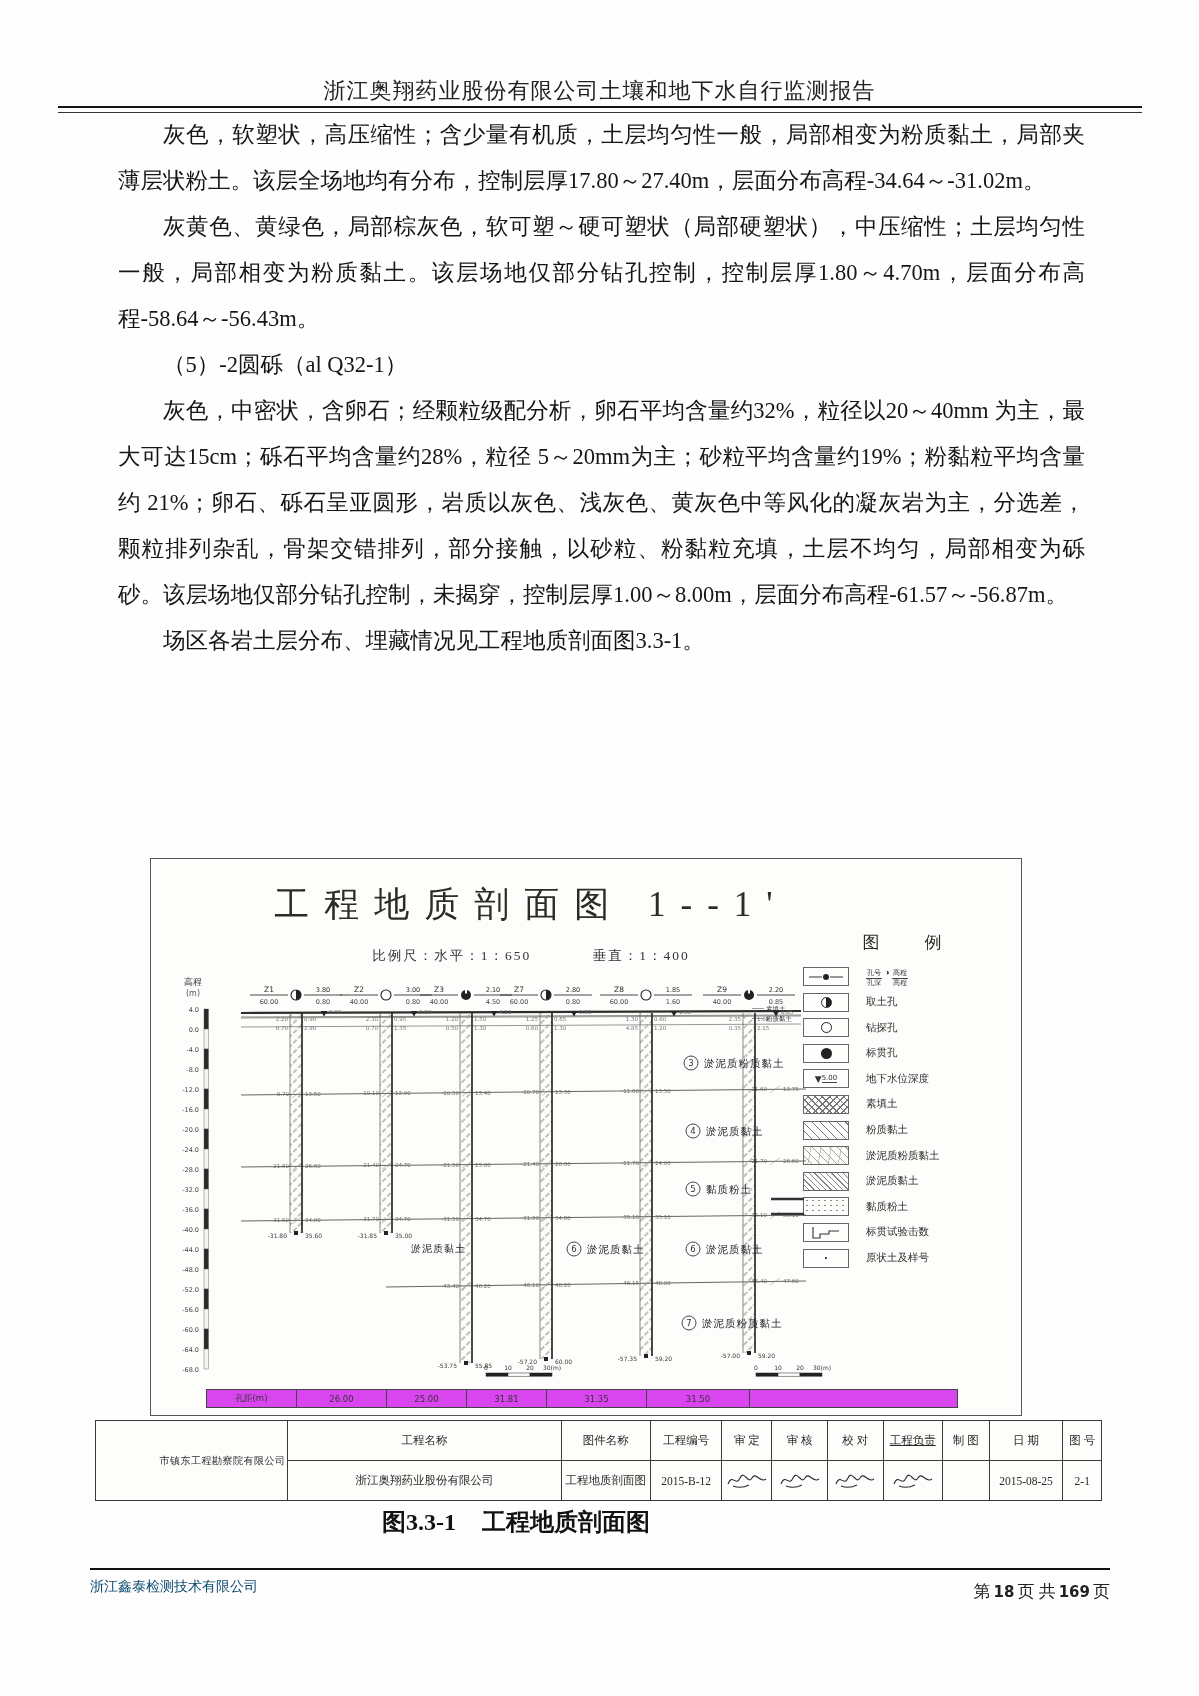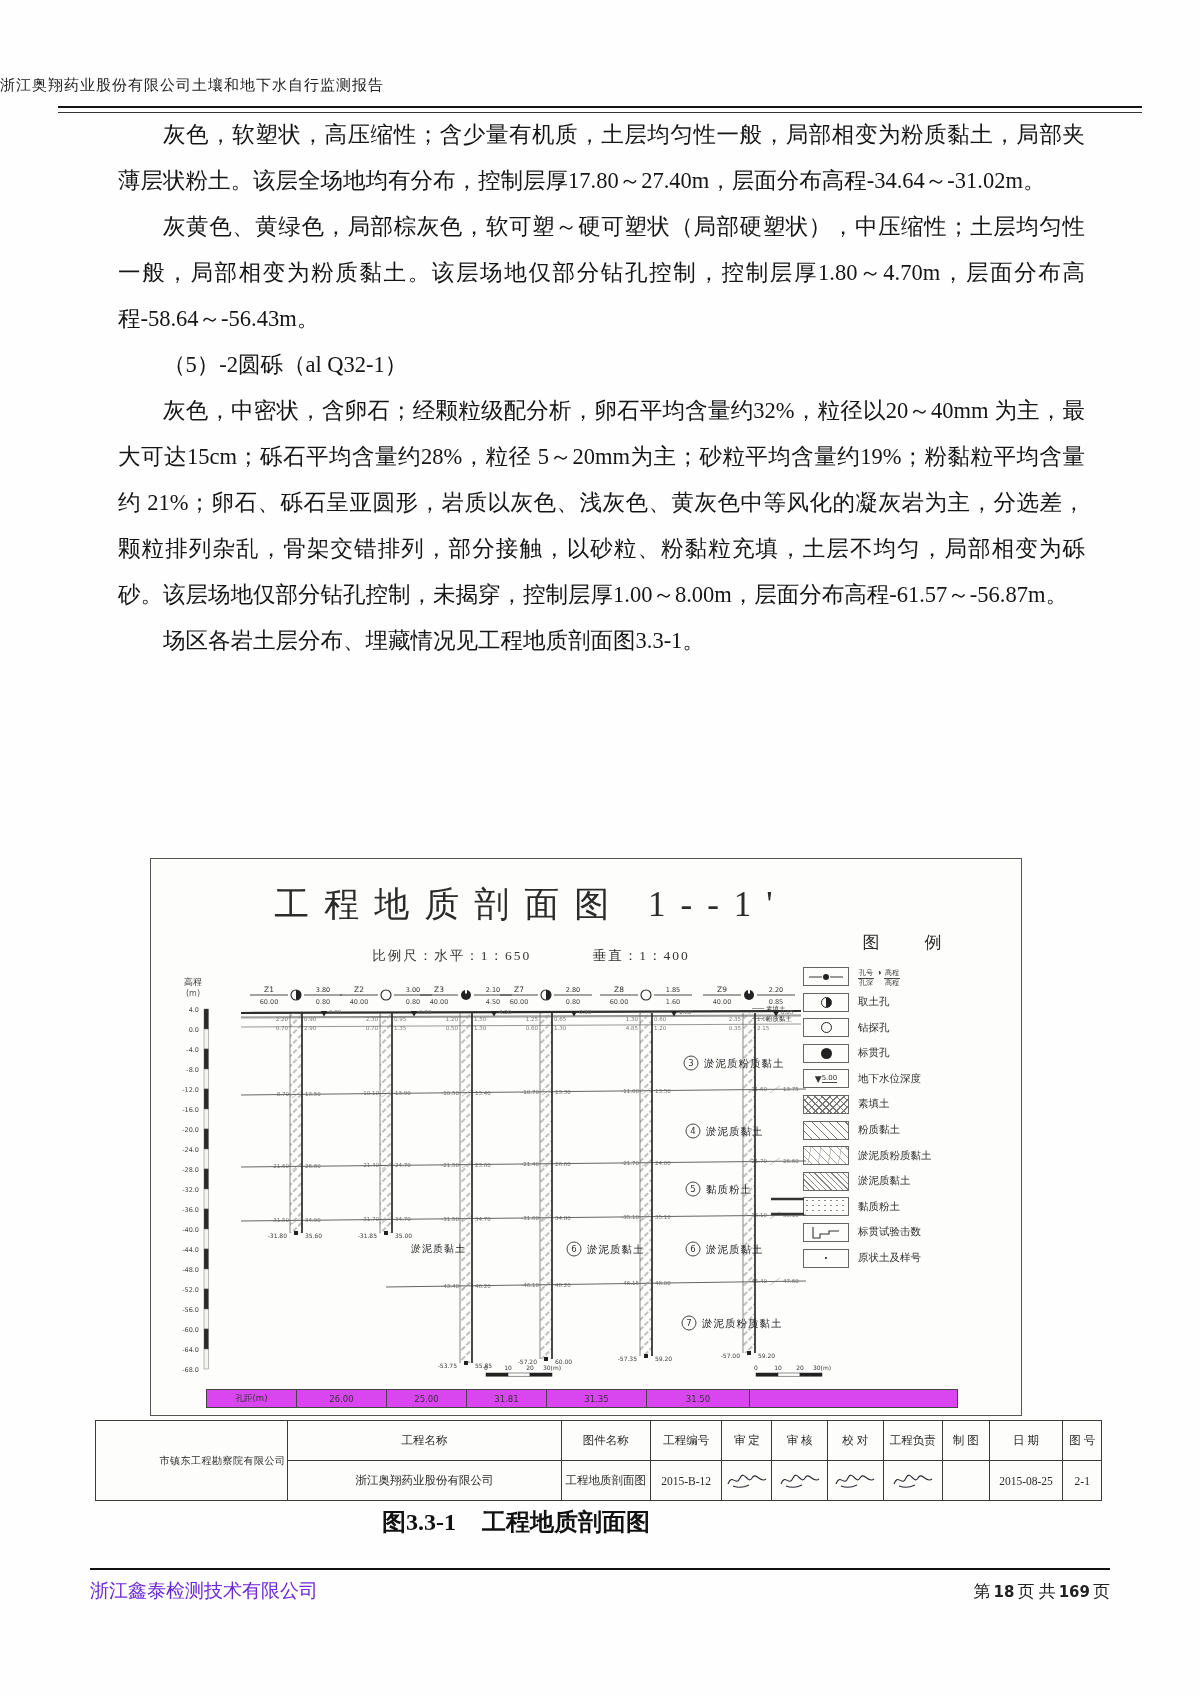--- a/index.html
+++ b/index.html
@@ -1,36 +1,36 @@
 <!DOCTYPE html>
 <html><head>
 <meta charset="utf-8">
 <style>
   html,body{margin:0;padding:0;}
   body{
     width:1199px;height:1696px;position:relative;background:#fefefe;
     font-family:"Liberation Serif","DejaVu Serif",serif;color:#111;overflow:hidden;
   }
-  .header-title{position:absolute;top:76px;left:0;width:100%;text-align:left;
-    font-size:15px;letter-spacing:1px;color:#222;}
+  .header-title{position:absolute;top:76px;left:0;width:100%;text-align:center;
+    font-size:22px;letter-spacing:1px;color:#222;}
   .header-rule{position:absolute;top:106px;left:58px;width:1084px;height:4px;
     border-top:2.5px solid #151515;border-bottom:1px solid #333;}
   .body-text{position:absolute;top:112px;left:118px;width:967px;}
   .body-text p{margin:0;font-size:22.5px;line-height:46px;text-align:justify;
     text-indent:2em;color:#151515;}
   .figure{position:absolute;left:150px;top:858px;width:870px;height:556px;
     border:1.5px solid #555;background:#fdfdfc;}
   .fig-title{position:absolute;top:22px;left:0;width:760px;text-align:center;
     font-size:35px;letter-spacing:15px;color:#2b2b28;white-space:nowrap;}
   .fig-scale{position:absolute;top:88px;left:0;width:760px;text-align:center;
     font-size:13.5px;letter-spacing:2px;color:#333;}
   .fig-scale span{margin:0 28px;}
   .legend{position:absolute;left:652px;top:72px;width:212px;}
   .legend-title{font-size:17px;letter-spacing:14px;text-align:center;color:#2b2b28;margin-bottom:12px;}
-  .leg-row{display:flex;align-items:center;gap:9px;height:21px;margin-bottom:4.6px;}
+  .leg-row{display:flex;align-items:center;gap:17px;height:21px;margin-bottom:4.6px;}
   .sw{width:46px;height:19px;border:1px solid #666;box-sizing:border-box;flex:none;
     display:flex;align-items:center;justify-content:center;font-size:8px;color:#333;
     font-family:"DejaVu Sans",sans-serif;background:#fdfdfc;}
   .leg-label{font-size:10.5px;color:#2e2e2c;white-space:nowrap;}
   .dot{border-radius:50%;box-sizing:border-box;}
   .sw-open .dot{width:11px;height:11px;border:1.6px solid #222;}
   .sw-half .dot{width:11px;height:11px;border:1.4px solid #222;
     background:linear-gradient(90deg,#fff 50%,#222 50%);}
   .sw-filled .dot{width:11px;height:11px;background:#222;}
   .sw-cross{background:repeating-linear-gradient(45deg,transparent 0 4px,#777 4px 5px),
@@ -53,21 +53,21 @@
   .titleblock{position:absolute;left:95px;top:1420px;width:1007px;border-collapse:collapse;
     background:#fdfdfc;}
   .titleblock td{border:1px solid #3a3a38;font-size:11.5px;color:#2a2a28;text-align:center;
     height:25px;padding:7px 2px;overflow:hidden;white-space:nowrap;}
   .titleblock td.company{font-size:10px;letter-spacing:0.5px;border-width:1.6px;text-align:right;}
   .caption{position:absolute;top:1506px;left:0;width:1032px;text-align:center;
     font-size:24px;font-weight:bold;color:#111;}
   .caption .cap-num{margin-right:26px;}
   .footer-rule{position:absolute;top:1568px;left:90px;width:1020px;height:3px;
     border-top:2.5px solid #111;}
-  .footer-left{position:absolute;top:1578px;left:90px;font-size:19px;color:#6d28d9;}
+  .footer-left{position:absolute;top:1578px;left:90px;font-size:14px;color:#0c4a6e;}
   .footer-right{position:absolute;top:1580px;right:89px;font-size:17px;color:#222;}
   .footer-right b{font-family:"DejaVu Sans",sans-serif;font-size:15px;font-weight:600;margin:0 3px;}
   svg text{font-family:"DejaVu Sans",sans-serif;}
 </style>
 </head>
 <body>
 
 <div class="header-title">浙江奥翔药业股份有限公司土壤和地下水自行监测报告</div>
 <div class="header-rule"></div>
 
@@ -461,21 +461,21 @@
 <table class="titleblock" id="titleblock">
     <tbody>
       <tr>
         <td rowspan="2" class="company" style="width: 200px;">市镇东工程勘察院有限公司</td>
         <td style="width: 295px;">工程名称</td>
         <td style="width: 85px;">图件名称</td>
         <td style="width: 70px;">工程编号</td>
         <td style="width: 45px;">审 定</td>
         <td style="width: 52px;">审 核</td>
         <td style="width: 52px;">校 对</td>
-        <td style="width: 56px;">工程负责</td>
+        <td style="width: 56px; text-decoration: underline;">工程负责</td>
         <td style="width: 45px;">制 图</td>
         <td style="width: 72px;">日 期</td>
         <td style="width: 35px;">图 号</td>
       </tr>
       <tr>
         <td>浙江奥翔药业股份有限公司</td>
         <td>工程地质剖面图</td>
         <td>2015-B-12</td>
         <td><svg width="44" height="20">
             <path d="M3 14 C7 3 11 17 15 8 S23 15 27 8 S35 14 41 9 M8 16 q8 3 16 -1" fill="none" stroke="#2a2a30" stroke-width="1.1"></path>

